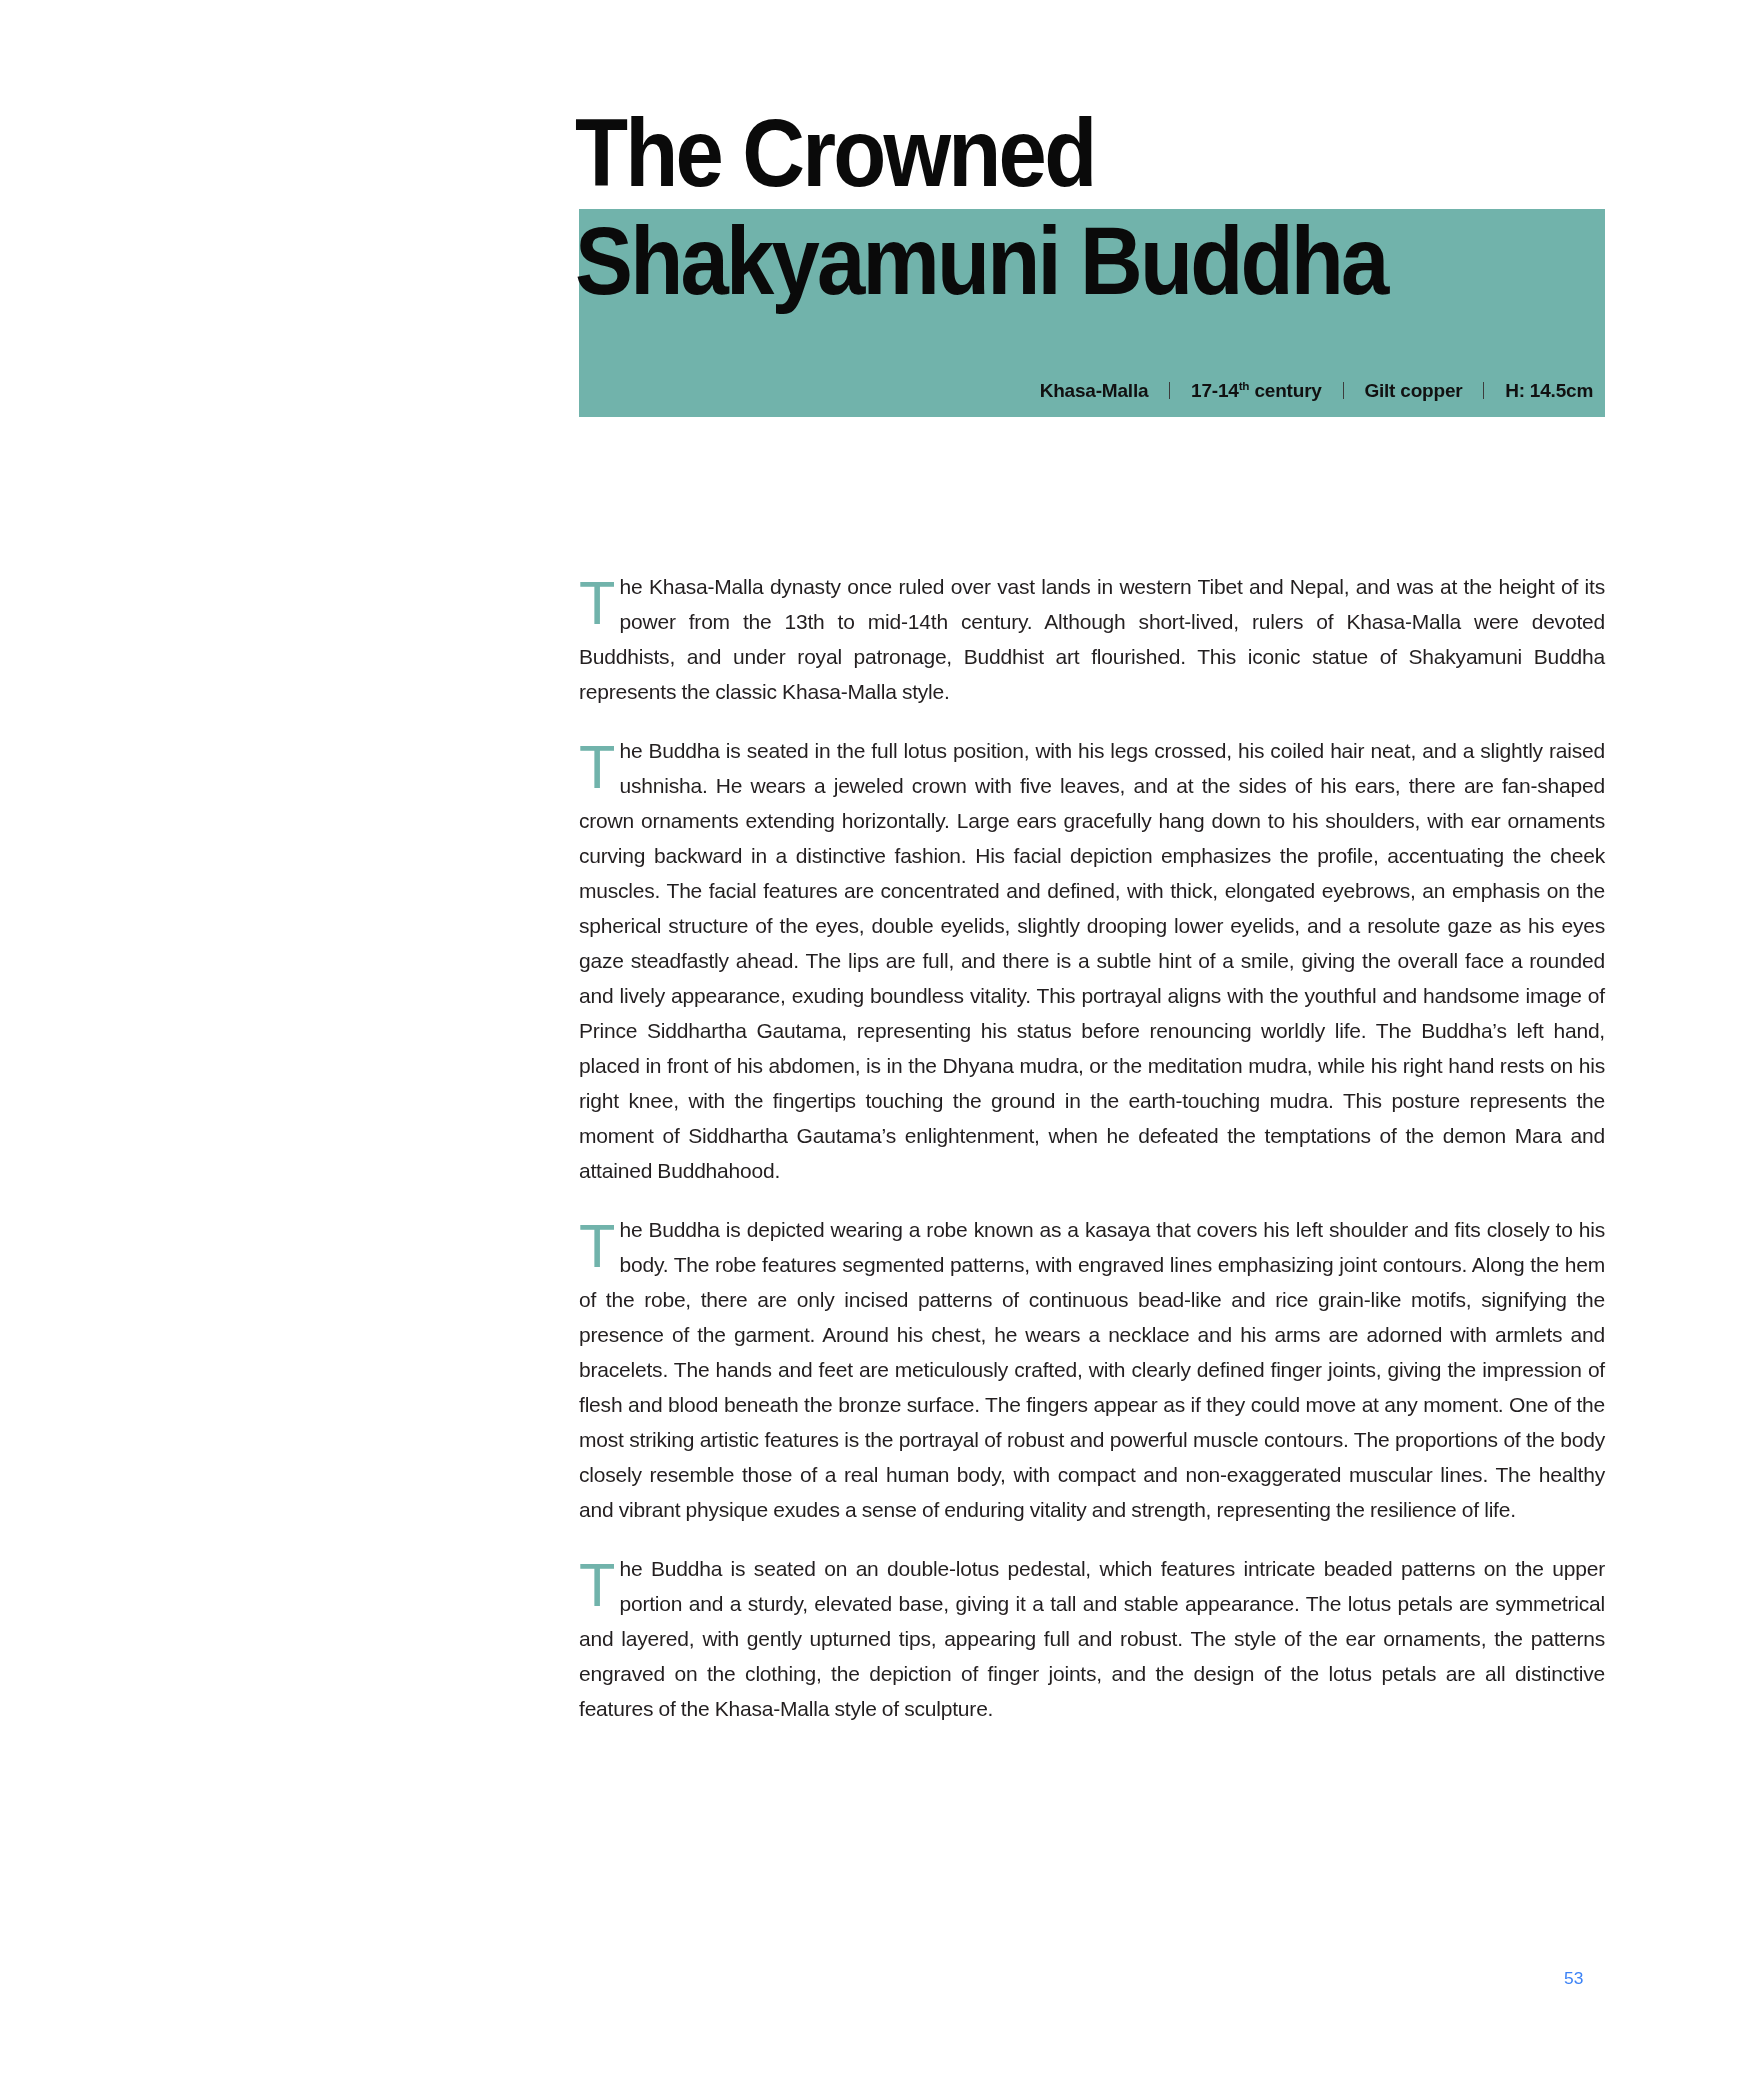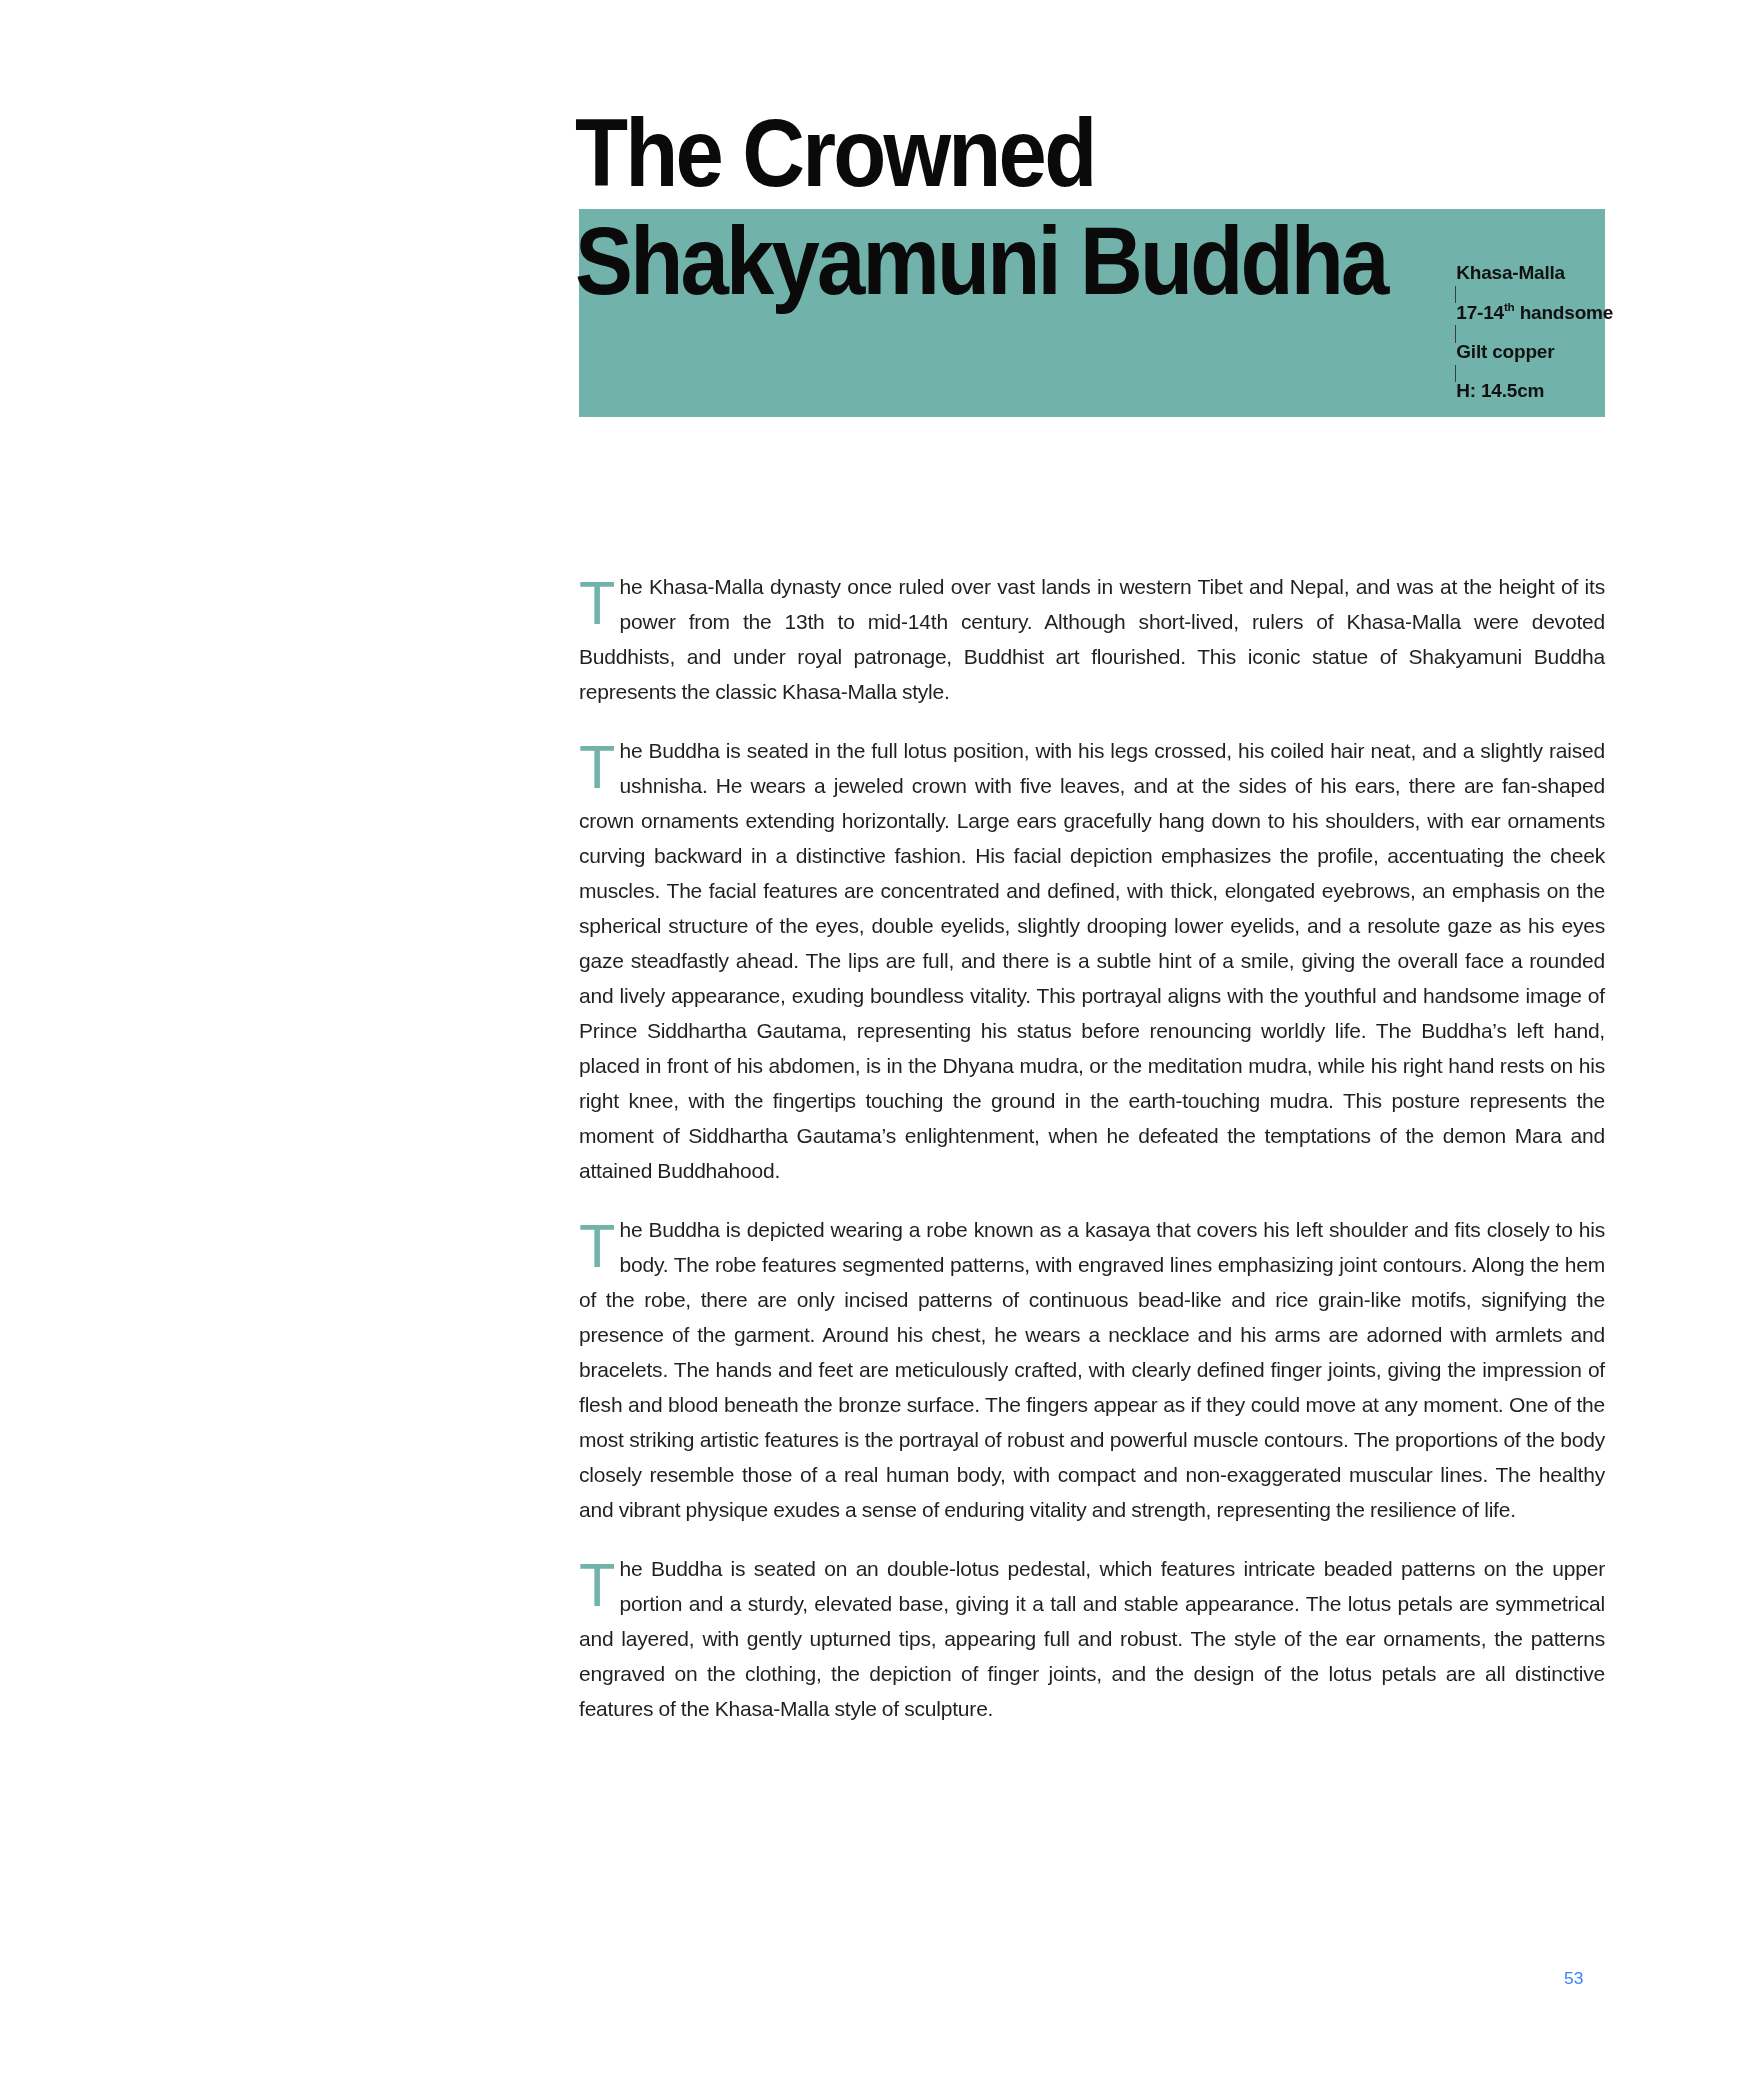--- a/index.html
+++ b/index.html
@@ -63,21 +63,20 @@
     bottom: 14.7px;
     display: flex;
     align-items: baseline;
     justify-content: flex-end;
     gap: 0;
     font-weight: 700;
     font-size: 19px;
     letter-spacing: -0.2px;
     color: #111111;
     white-space: nowrap;
-    flex-direction: column;
   }
   .meta-item { padding: 0 0.9px; }
   .meta-sep {
     display: inline-block;
     width: 0.9px;
     height: 17.4px;
     background: #3c3c3c;
     margin: 0 20px;
     position: relative;
     top: 1.8px;
@@ -147,21 +146,21 @@
     <div class="title-wrap">
       <h1 class="doc-title">
         <span class="tline">The Crowned</span>
         <span class="tline">Shakyamuni Buddha</span>
       </h1>
     </div>
 
     <div class="meta-line">
       <span class="meta-item">Khasa-Malla</span>
       <span class="meta-sep" aria-label="|"></span>
-      <span class="meta-item"><span>17-14</span><sup>th</sup>&nbsp;<span>handsome</span></span>
+      <span class="meta-item"><span>17-14</span><sup>th</sup>&nbsp;<span>century</span></span>
       <span class="meta-sep" aria-label="|"></span>
       <span class="meta-item">Gilt copper</span>
       <span class="meta-sep" aria-label="|"></span>
       <span class="meta-item">H: 14.5cm</span>
     </div>
   </div>
 
   <div class="body-col">
 
     <p class="para">

